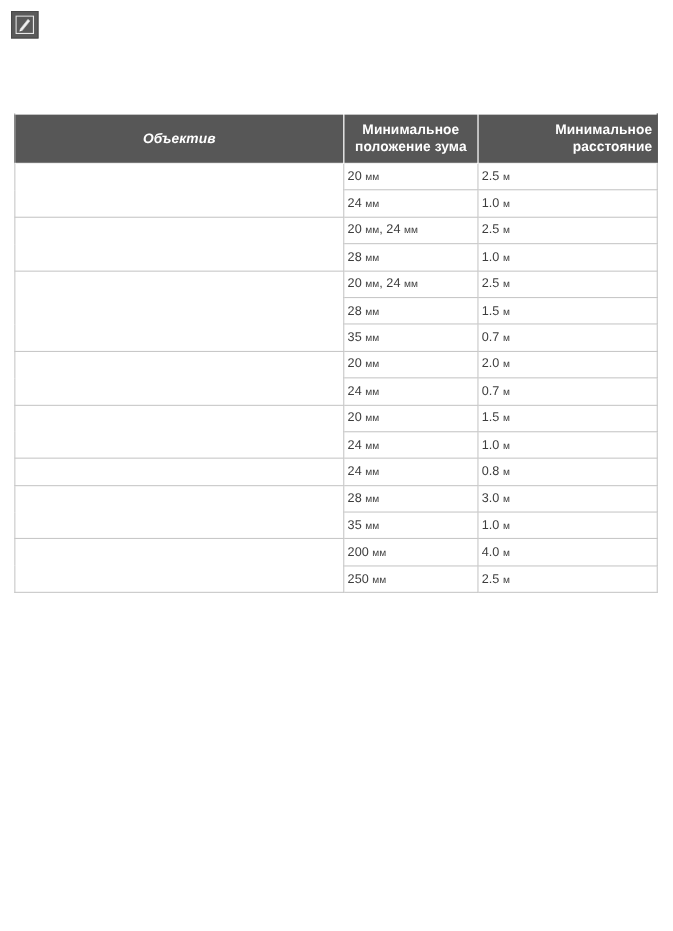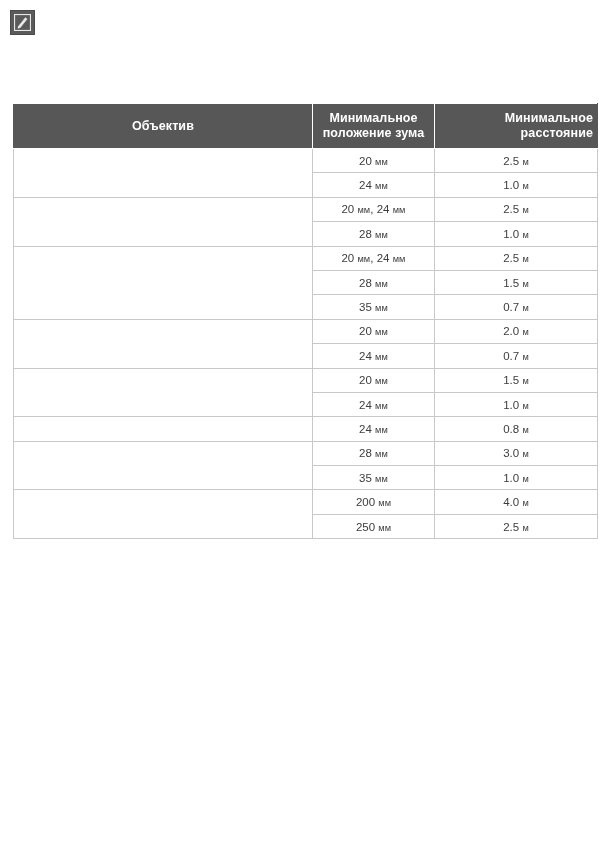--- a/index.html
+++ b/index.html
@@ -55,30 +55,30 @@
     font-weight: bold;
     line-height: 1.18;
     text-align: center;
     vertical-align: middle;
     height: 45px;
     padding: 2px 4px;
     border: 1px solid #ffffff;
     box-sizing: border-box;
     letter-spacing: 0.1px;
   }
-  thead th.h1 { border-left: 1px solid #575757; }
+  thead th.h1 { border-left: 1px solid #575757; font-style: italic; }
   thead th.h3 { border-right: 1px solid #575757; text-align: right; }
 
   tbody td {
     border: 1px solid #c8c8c8;
     box-sizing: border-box;
     height: 24.4px;
     font-size: 11.5px;
     color: #3d3d3d;
-    text-align: center;
+    text-align: left;
     vertical-align: middle;
     padding: 1px 3px;
     background: #ffffff;
     white-space: nowrap;
   }
   tbody td.lens {
     color: rgba(120,120,120,0.045);
     text-align: left;
     padding-left: 14px;
     font-size: 11.5px;

